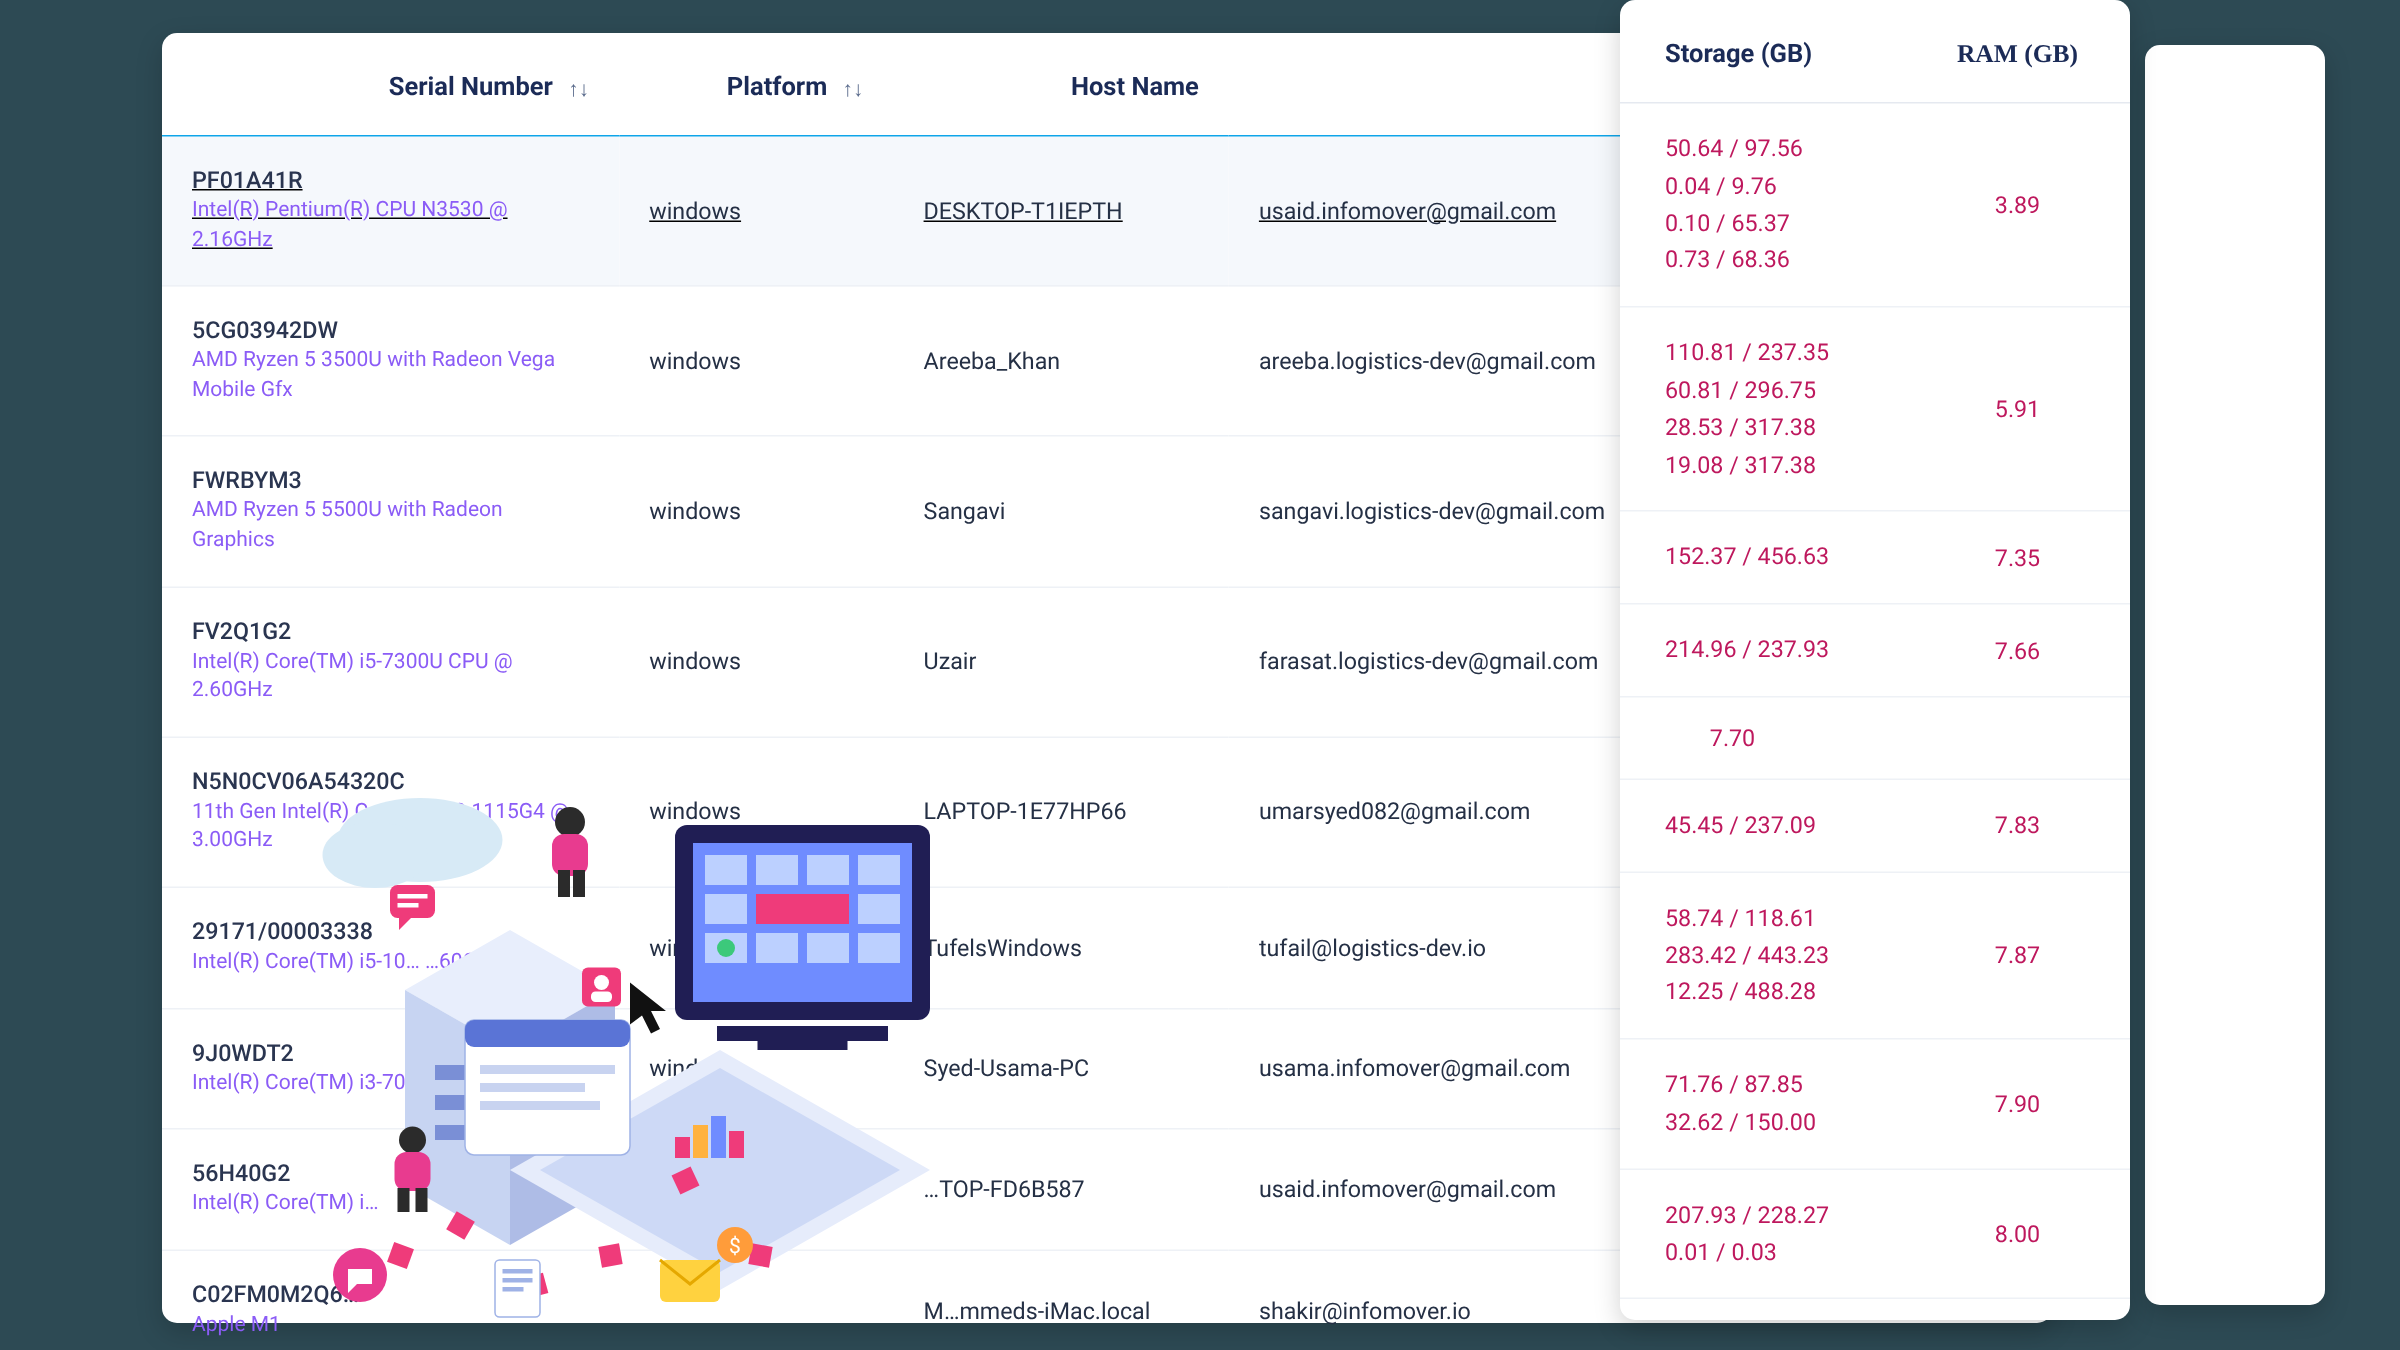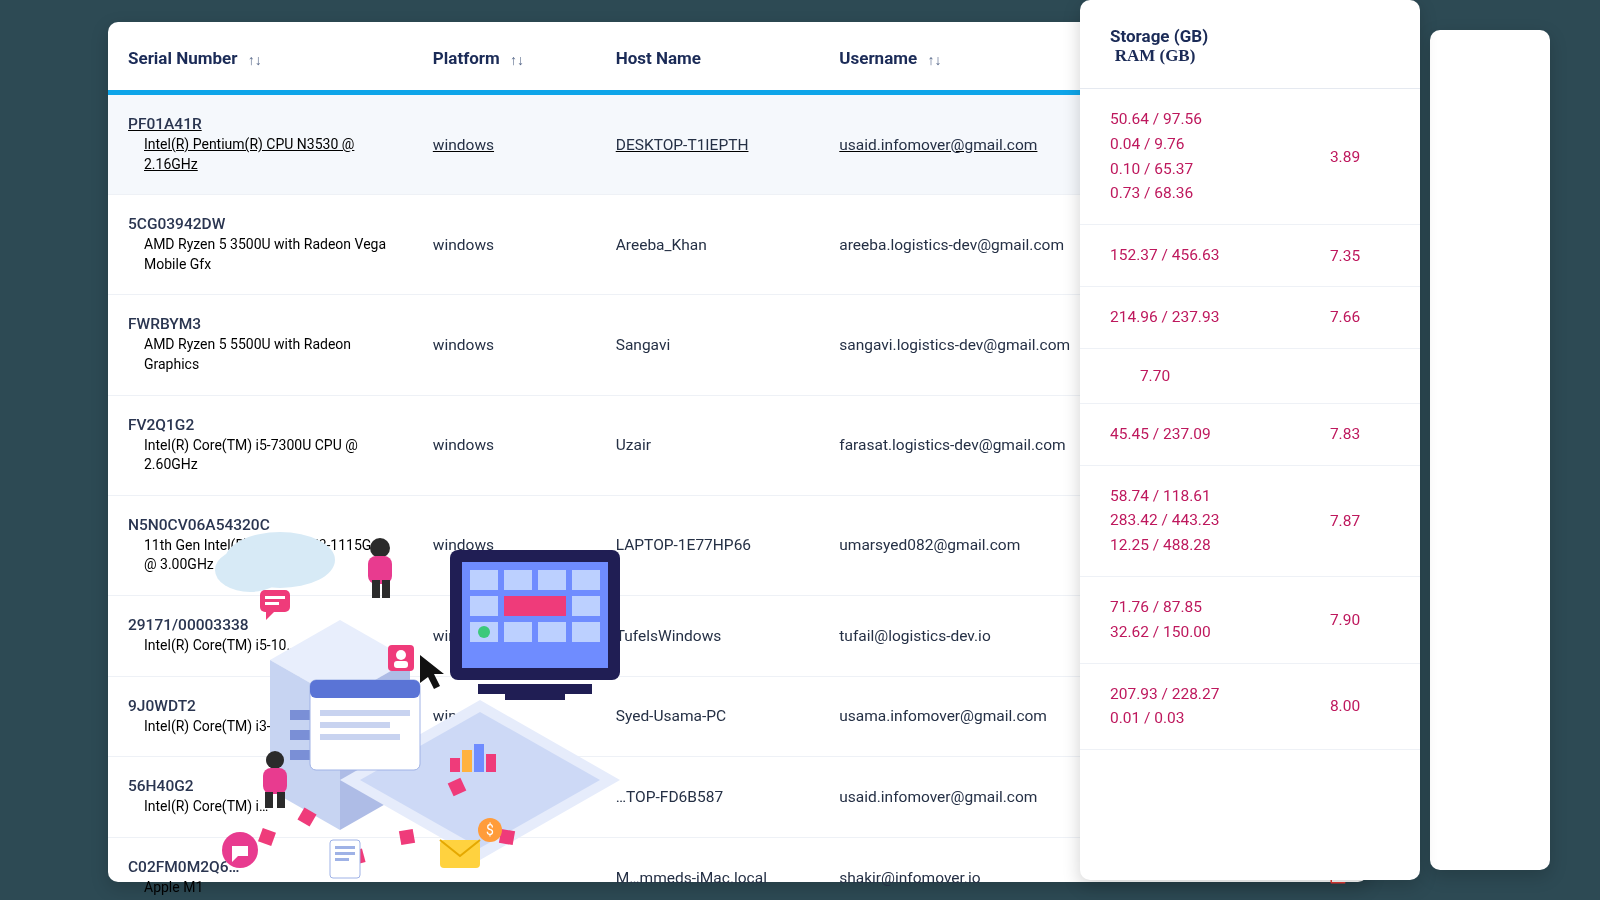--- a/index.html
+++ b/index.html
@@ -25,21 +25,20 @@
     height: 880px;
     padding: 0;
   }
   .right-head {
     display: flex;
     border-bottom: 1px solid #e5e9f0;
     padding: 26px 30px 22px 30px;
     font-weight: 700;
     color: #1b2b57;
     font-size: 17px;
-    flex-direction: column;
   }
   .right-head .col-storage { flex: 1; }
   .right-head .col-ram { width: 90px; text-align: center; font-family: Liberation Serif, serif; }
 
   .right-rows .r-row {
     display: flex;
     padding: 18px 30px;
     border-bottom: 1px solid #eef1f6;
     font-size: 15.5px;
     color: #be185d;
@@ -55,47 +54,47 @@
     height: 860px;
     padding: 0;
   }
 
   table.main {
     width: 100%;
     border-collapse: collapse;
     table-layout: fixed;
   }
   table.main thead th {
-    text-align: left;
+    text-align: right;
     padding: 26px 20px 22px 20px;
     font-weight: 700;
     color: #1b2b57;
     font-size: 17px;
-    border-bottom: 5px solid #0ea5e9;
+    border-bottom: 1px solid #0ea5e9;
     white-space: nowrap;
   }
   table.main thead th .sort {
     display: inline-block;
     margin-left: 6px;
     font-size: 14px;
     color: #5a6b8c;
     position: relative;
     top: 1px;
   }
 
   table.main tbody tr { border-bottom: 1px solid #eef1f6; }
   table.main tbody tr.hl { background: #f5f8fc; text-decoration: underline; }
   table.main tbody td {
     padding: 20px 20px;
     font-size: 15.5px;
     color: #253045;
     vertical-align: middle;
   }
   td .serial { font-weight: 500; color: #2a3550; }
-  td .cpu    { color: #000000; font-size: 14px; line-height: 1.4; margin-top: 2px; margin-left: 16px; }
+  td .cpu    { color: #8b5cf6; font-size: 14px; line-height: 1.4; margin-top: 2px; }
 
   td.icon-cell { text-align: center; width: 60px; }
 
   .chart-icon {
     display: inline-flex;
     justify-content: center;
     align-items: center;
     color: #e53935;
     cursor: pointer;
     font-size: 18px;
@@ -308,20 +307,29 @@
         <div class="stor">
           <div>50.64 / 97.56</div>
           <div>0.04 / 9.76</div>
           <div>0.10 / 65.37</div>
           <div>0.73 / 68.36</div>
         </div>
         <div class="ram">3.89</div>
       </div>
       <div class="r-row">
         <div class="stor">
+          <div>110.81 / 237.35</div>
+          <div>60.81 / 296.75</div>
+          <div>28.53 / 317.38</div>
+          <div>19.08 / 317.38</div>
+        </div>
+        <div class="ram">5.91</div>
+      </div>
+      <div class="r-row">
+        <div class="stor">
           <div>152.37 / 456.63</div>
         </div>
         <div class="ram">7.35</div>
       </div>
       <div class="r-row">
         <div class="stor">
           <div>214.96 / 237.93</div>
         </div>
         <div class="ram">7.66</div>
       </div>

